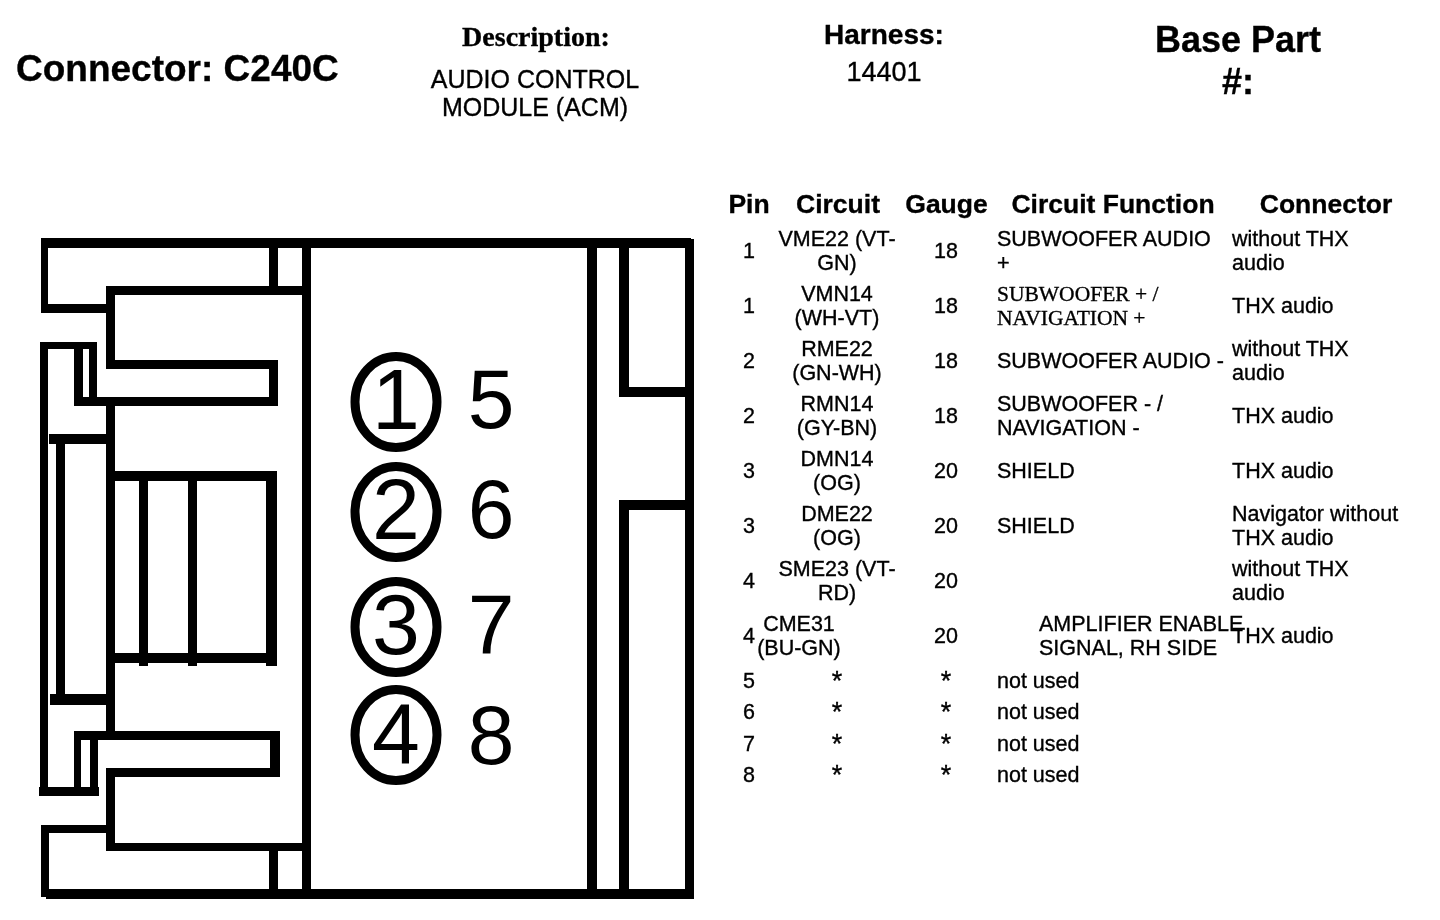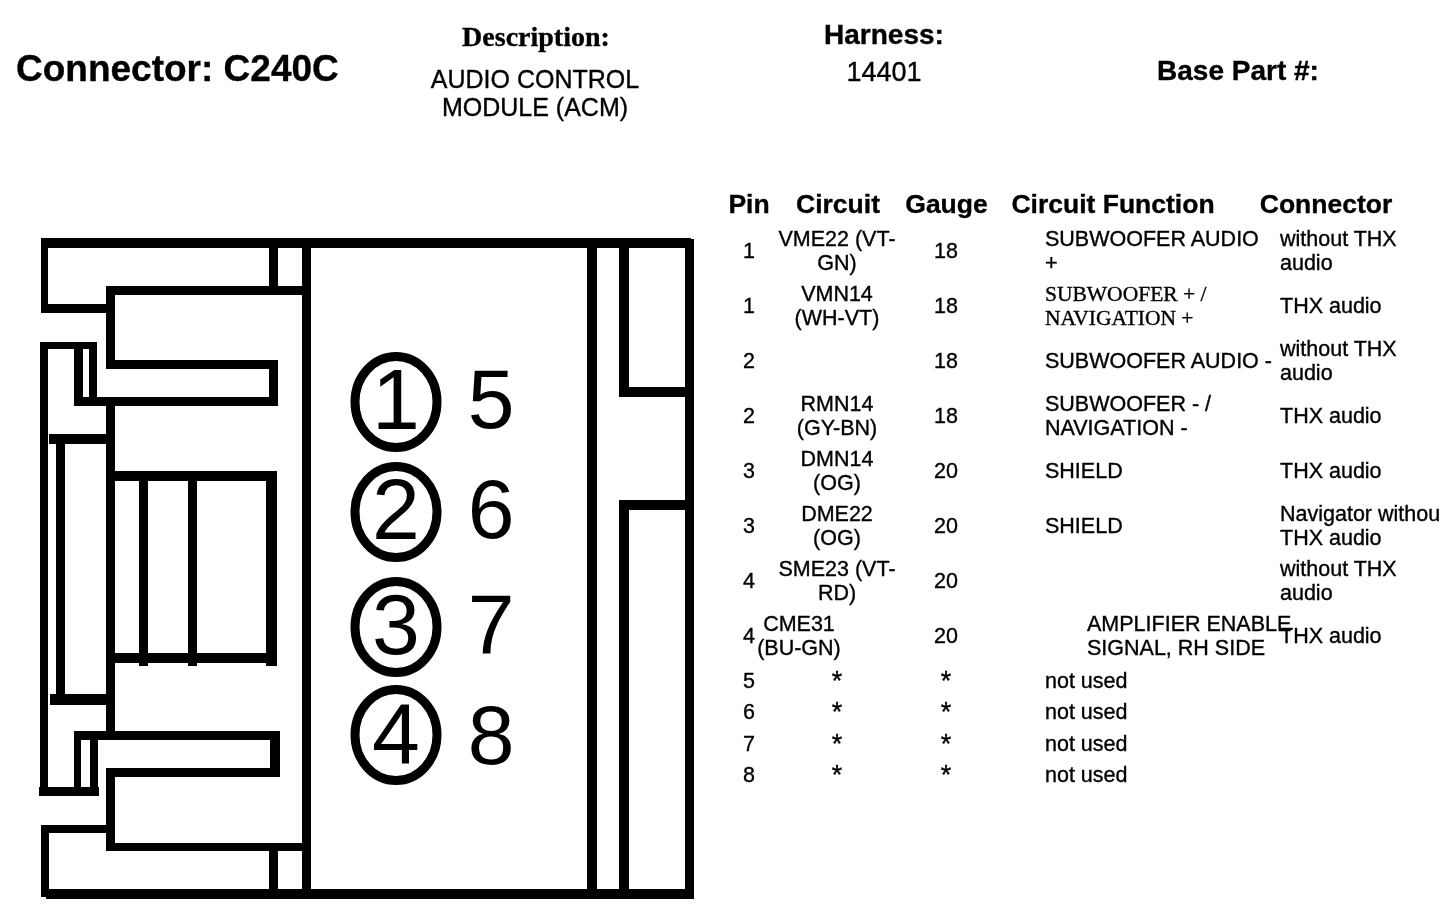--- a/index.html
+++ b/index.html
@@ -3,52 +3,53 @@
 <meta charset="utf-8">
 <style>
   html,body{margin:0;padding:0;background:#fff;}
   #page{position:relative;width:1440px;height:920px;background:#fff;overflow:hidden;
         font-family:"Liberation Sans", sans-serif;color:#000;-webkit-text-stroke:0.35px #000;}
   .abs{position:absolute;}
   .b{font-weight:bold;}
   .ctr{text-align:center;}
   .cell{position:absolute;display:flex;align-items:center;font-size:21.5px;line-height:24px;}
   .cc{justify-content:center;text-align:center;}
-  .cl{justify-content:flex-start;text-align:left;margin-left:48px;}
+  .cl{justify-content:flex-start;text-align:left;}
 </style>
 </head>
 <body>
 <div id="page">
 
   <div class="abs b" style="left:16px;top:48px;font-size:37px;">Connector: C240C</div>
   <div class="abs b ctr" style="left:436px;top:21px;width:200px;font-size:28px;font-family:Liberation Serif, serif;">Description:</div>
   <div class="abs ctr" style="left:410px;top:66px;width:250px;font-size:25px;line-height:27.5px;">AUDIO CONTROL<br>MODULE (ACM)</div>
   <div class="abs b ctr" style="left:784px;top:19px;width:200px;font-size:28px;">Harness:</div>
   <div class="abs ctr" style="left:784px;top:57px;width:200px;font-size:27px;">14401</div>
-  <div class="abs b ctr" style="left:1138px;top:19px;width:200px;font-size:28px;margin-top:36px;">Base Part #:</div>
+  <div class="abs b ctr" style="left:1138px;top:19px;width:200px;font-size:36px;">Base Part #:</div>
 
   <div class="abs b ctr" style="left:689px;top:189px;width:120px;font-size:26.5px;">Pin</div>
   <div class="abs b ctr" style="left:768px;top:189px;width:140px;font-size:26.5px;">Circuit</div>
   <div class="abs b ctr" style="left:883px;top:189px;width:127px;font-size:26.5px;">Gauge</div>
   <div class="abs b ctr" style="left:993px;top:189px;width:240px;font-size:26.5px;">Circuit Function</div>
   <div class="abs b ctr" style="left:1226px;top:189px;width:200px;font-size:26.5px;">Connector</div>
 
   <div class="cell cc" style="left:709px;top:224px;width:80px;height:54px;">1</div>
   <div class="cell cc" style="left:772px;top:224px;width:130px;height:54px;">VME22 (VT-<br>GN)</div>
   <div class="cell cc" style="left:906px;top:224px;width:80px;height:54px;">18</div>
   <div class="cell cl" style="left:997px;top:224px;width:240px;height:54px;">SUBWOOFER AUDIO<br>+</div>
   <div class="cell cl" style="left:1232px;top:224px;width:200px;height:54px;">without THX<br>audio</div>
 
   <div class="cell cc" style="left:709px;top:279px;width:80px;height:54px;">1</div>
   <div class="cell cc" style="left:772px;top:279px;width:130px;height:54px;">VMN14<br>(WH-VT)</div>
   <div class="cell cc" style="left:906px;top:279px;width:80px;height:54px;">18</div>
   <div class="cell cl" style="left:997px;top:279px;width:240px;height:54px;font-family:Liberation Serif, serif;">SUBWOOFER + /<br>NAVIGATION +</div>
   <div class="cell cl" style="left:1232px;top:279px;width:200px;height:54px;">THX audio</div>
 
   <div class="cell cc" style="left:709px;top:334px;width:80px;height:54px;">2</div>
+  <div class="cell cc" style="left:772px;top:334px;width:130px;height:54px;">RME22<br>(GN-WH)</div>
   <div class="cell cc" style="left:906px;top:334px;width:80px;height:54px;">18</div>
   <div class="cell cl" style="left:997px;top:334px;width:240px;height:54px;">SUBWOOFER AUDIO -</div>
   <div class="cell cl" style="left:1232px;top:334px;width:200px;height:54px;">without THX<br>audio</div>
 
   <div class="cell cc" style="left:709px;top:389px;width:80px;height:54px;">2</div>
   <div class="cell cc" style="left:772px;top:389px;width:130px;height:54px;">RMN14<br>(GY-BN)</div>
   <div class="cell cc" style="left:906px;top:389px;width:80px;height:54px;">18</div>
   <div class="cell cl" style="left:997px;top:389px;width:240px;height:54px;">SUBWOOFER - /<br>NAVIGATION -</div>
   <div class="cell cl" style="left:1232px;top:389px;width:200px;height:54px;">THX audio</div>
 

